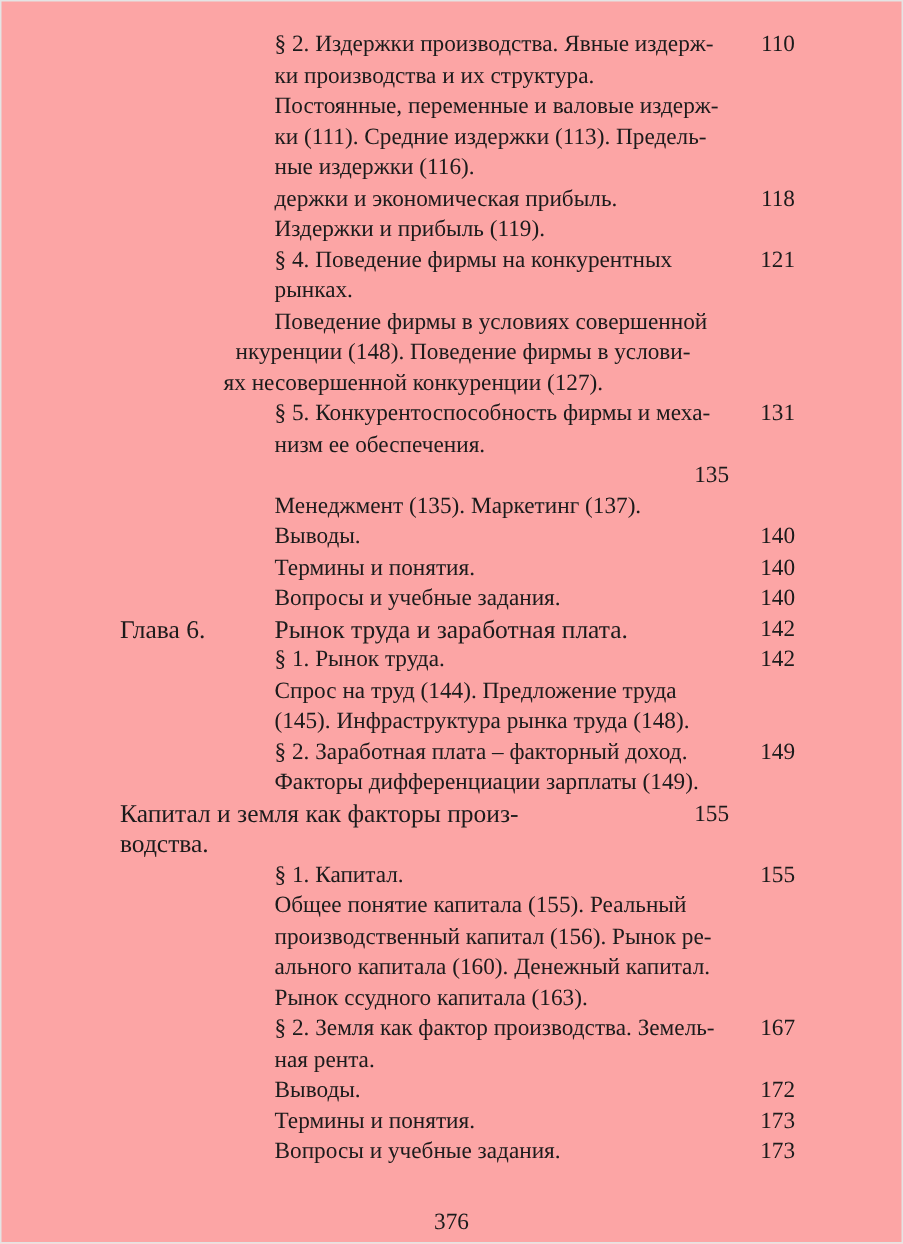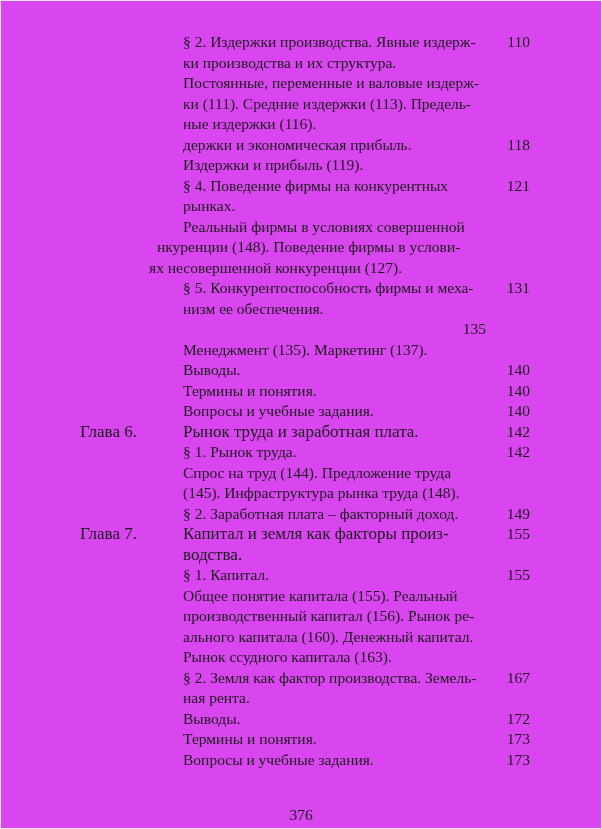--- a/index.html
+++ b/index.html
@@ -8,23 +8,23 @@
     width: 602px;
     height: 829px;
     position: relative;
     overflow: hidden;
     font-family: "Liberation Serif", serif;
     color: #1b1b1b;
   }
   .page {
     position: absolute;
     inset: 0;
-    background: #d946ef;
+    background: #fca5a5;
     box-shadow: inset 0 0 0 1px #e4e4e4;
-    padding-top: 32px;
+    padding-top: 20px;
   }
   .toc {
     margin-left: 80px;
     width: 450px;
   }
   .entry {
     display: grid;
     grid-template-columns: 103px 1fr 44px;
     align-items: start;
   }
@@ -89,21 +89,21 @@
     <div class="cell label"></div>
     <div class="cell lines">
           <div class="line">§ 4. Поведение фирмы на конкурентных</div>
           <div class="line">рынках.</div>
         </div>
     <div class="cell page-num">121</div>
   </div>
       <div class="entry detail">
     <div class="cell label"></div>
     <div class="cell lines">
-          <div class="line">Реальный фирмы в условиях совершенной</div>
+          <div class="line">Поведение фирмы в условиях совершенной</div>
           <div class="line outdent-1">нкуренции (148). Поведение фирмы в услови-</div>
           <div class="line outdent-2">ях несовершенной конкуренции (127).</div>
         </div>
     <div class="cell page-num"></div>
   </div>
       <div class="entry section">
     <div class="cell label"></div>
     <div class="cell lines">
           <div class="line">§ 5. Конкурентоспособность фирмы и меха-</div>
           <div class="line">низм ее обеспечения.</div>
@@ -164,22 +164,28 @@
         </div>
     <div class="cell page-num"></div>
   </div>
       <div class="entry section">
     <div class="cell label"></div>
     <div class="cell lines">
           <div class="line">§ 2. Заработная плата – факторный доход.</div>
         </div>
     <div class="cell page-num">149</div>
   </div>
+      <div class="entry detail">
+    <div class="cell label"></div>
+    <div class="cell lines">
+          <div class="line">Факторы дифференциации зарплаты (149).</div>
+        </div>
+    <div class="cell page-num"></div>
+  </div>
       <div class="entry chapter">
-    <div class="cell label">Глава 7.</div>
     <div class="cell lines">
           <div class="line">Капитал и земля как факторы произ-</div>
           <div class="line">водства.</div>
         </div>
     <div class="cell page-num">155</div>
   </div>
       <div class="entry section">
     <div class="cell label"></div>
     <div class="cell lines">
           <div class="line">§ 1. Капитал.</div>

